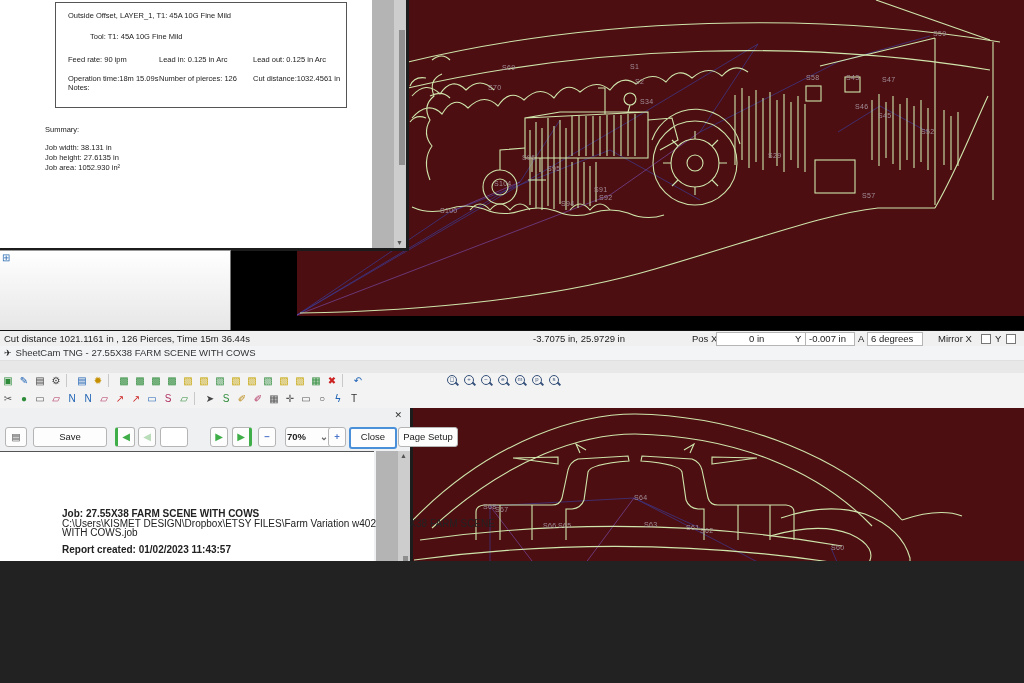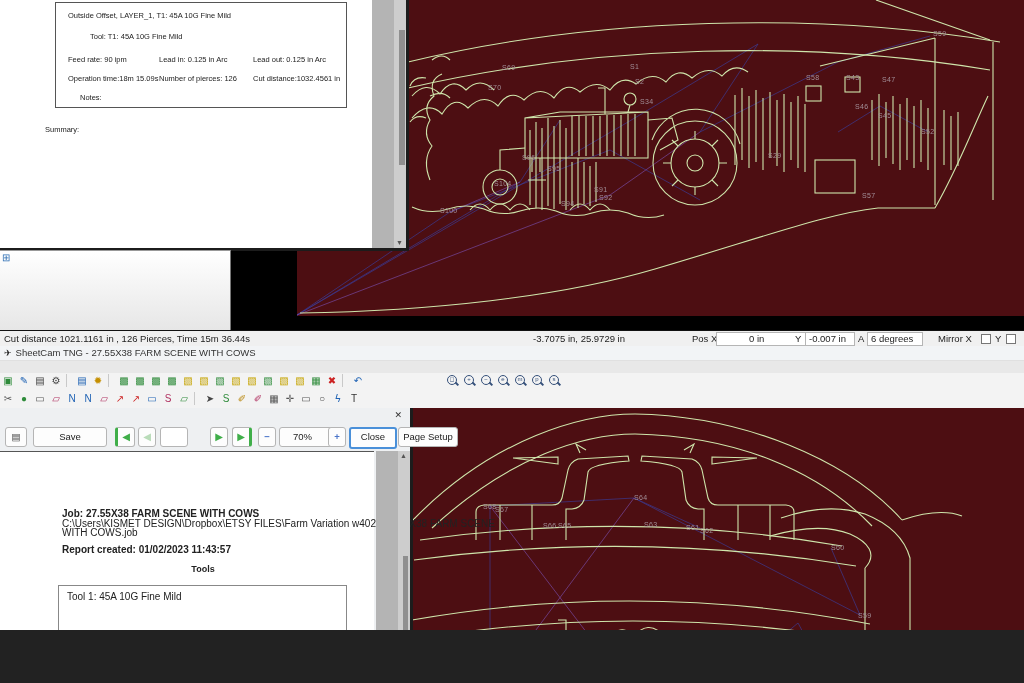--- a/index.html
+++ b/index.html
@@ -1,16 +1,16 @@
 <!DOCTYPE html>
 <html><head>
 <meta charset="utf-8">
 <style>
   html,body{margin:0;padding:0;background:#222;}
-  .screen{position:relative;width:1024px;height:630px;overflow:hidden;background:#8b5cf6;
+  .screen{position:relative;width:1024px;height:561px;overflow:hidden;background:#8b5cf6;
     font-family:"Liberation Sans",sans-serif;color:#222;}
   .abs{position:absolute;}
   
   #top-shot{position:absolute;left:0;top:0;width:1024px;height:345px;background:#000;}
   .vp-top{position:absolute;left:230px;top:0;width:794px;height:330px;background:#000;}
   .mat-top{position:absolute;left:297px;top:0;width:727px;height:316px;background:#4d0e12;}
   svg.art{position:absolute;pointer-events:none;}
   .cad-label{position:absolute;font-size:7px;color:#a28f98;letter-spacing:.3px;line-height:7px;white-space:nowrap;}
   
   .report-top{position:absolute;left:0;top:0;width:406px;height:248px;background:#fff;
@@ -138,25 +138,30 @@
     <div class="report-top">
       <div class="opbox">
         <div class="l" style="left:12px;top:8px;">Outside Offset, LAYER_1, T1: 45A 10G Fine Mild</div>
         <div class="l" style="left:12px;top:29px;margin-left:22px;">Tool: T1: 45A 10G Fine Mild</div>
         <div class="l" style="left:12px;top:52px;">Feed rate: 90 ipm</div>
         <div class="l" style="left:103px;top:52px;">Lead in: 0.125 in Arc</div>
         <div class="l" style="left:197px;top:52px;">Lead out: 0.125 in Arc</div>
         <div class="l" style="left:12px;top:71px;">Operation time:18m 15.09s</div>
         <div class="l" style="left:103px;top:71px;">Number of pierces: 126</div>
         <div class="l" style="left:197px;top:71px;">Cut distance:1032.4561 in</div>
-        <div class="l" style="left:12px;top:90px;margin-left:12px;">Notes:</div>
+        <div class="l" style="left:12px;top:80px;">Notes:</div>
       </div>
       <div class="sumblock">
         <div>Summary:</div>
         <div class="gap"></div>
+        <div>
+            <div>Job width: 38.131 in</div>
+            <div>Job height: 27.6135 in</div>
+            <div>Job area: 1052.930 in²</div>
+          </div>
         <div class="gap"></div>
       </div>
       <div class="gutter" style="right:0;top:0;width:34px;height:248px;">
         <div class="sbar" style="right:0;top:0;width:12px;height:248px;">
           <div class="thumb" style="right:1px;top:30px;width:6px;height:135px;"></div>
           <div class="arr" style="bottom:1px;">▼</div>
         </div>
       </div>
     </div>
 
@@ -242,21 +247,21 @@
         <div class="rb-close">✕</div>
         <div class="rb-toolbar">
           <div class="btn" style="left:5px;width:20px;color:#444;"><span>▤</span></div>
           <div class="btn" style="left:33px;width:72px;">Save</div>
           <div class="btn garr" style="left:115px;width:16px;border-left:3px solid #3fae49;">◀</div>
           <div class="btn garr dis" style="left:138px;width:16px;">◀</div>
           <div class="btn" style="left:160px;width:26px;background:#fff;"></div>
           <div class="btn garr" style="left:210px;width:16px;">▶</div>
           <div class="btn garr" style="left:232px;width:16px;border-right:3px solid #3fae49;">▶</div>
           <div class="btn" style="left:258px;width:16px;color:#4a74c9;font-weight:bold;">−</div>
-          <div class="btn" style="left:279px;width:44px;text-align:left;padding-left:13px;"><span>70%</span><span style="float:right;margin-right:3px;color:#666;">⌄</span></div>
+          <div class="btn" style="left:285px;width:44px;text-align:left;padding-left:1px;font-weight:bold;"><span>70%</span><span style="float:right;margin-right:3px;color:#666;">⌄</span></div>
           <div class="btn" style="left:328px;width:16px;color:#4a74c9;font-weight:bold;">+</div>
           <div class="btn focus" style="left:349px;width:44px;">Close</div>
           <div class="btn" style="left:398px;width:58px;">Page Setup</div>
         </div>
         <div class="rb-page">
           <div class="t b" style="left:62px;top:57px;">Job: 27.55X38 FARM SCENE WITH COWS</div>
           <div class="t" style="left:62px;top:67px;">C:\Users\KISMET DESIGN\Dropbox\ETSY FILES\Farm Variation w4020\27.55X38 FARM SCENE</div>
           <div class="t" style="left:62px;top:76px;">WITH COWS.job</div>
           <div class="t b" style="left:62px;top:93px;">Report created: 01/02/2023 11:43:57</div>
           <div class="ctr" style="top:112px;font-size:9px;font-weight:bold;">Tools</div>

